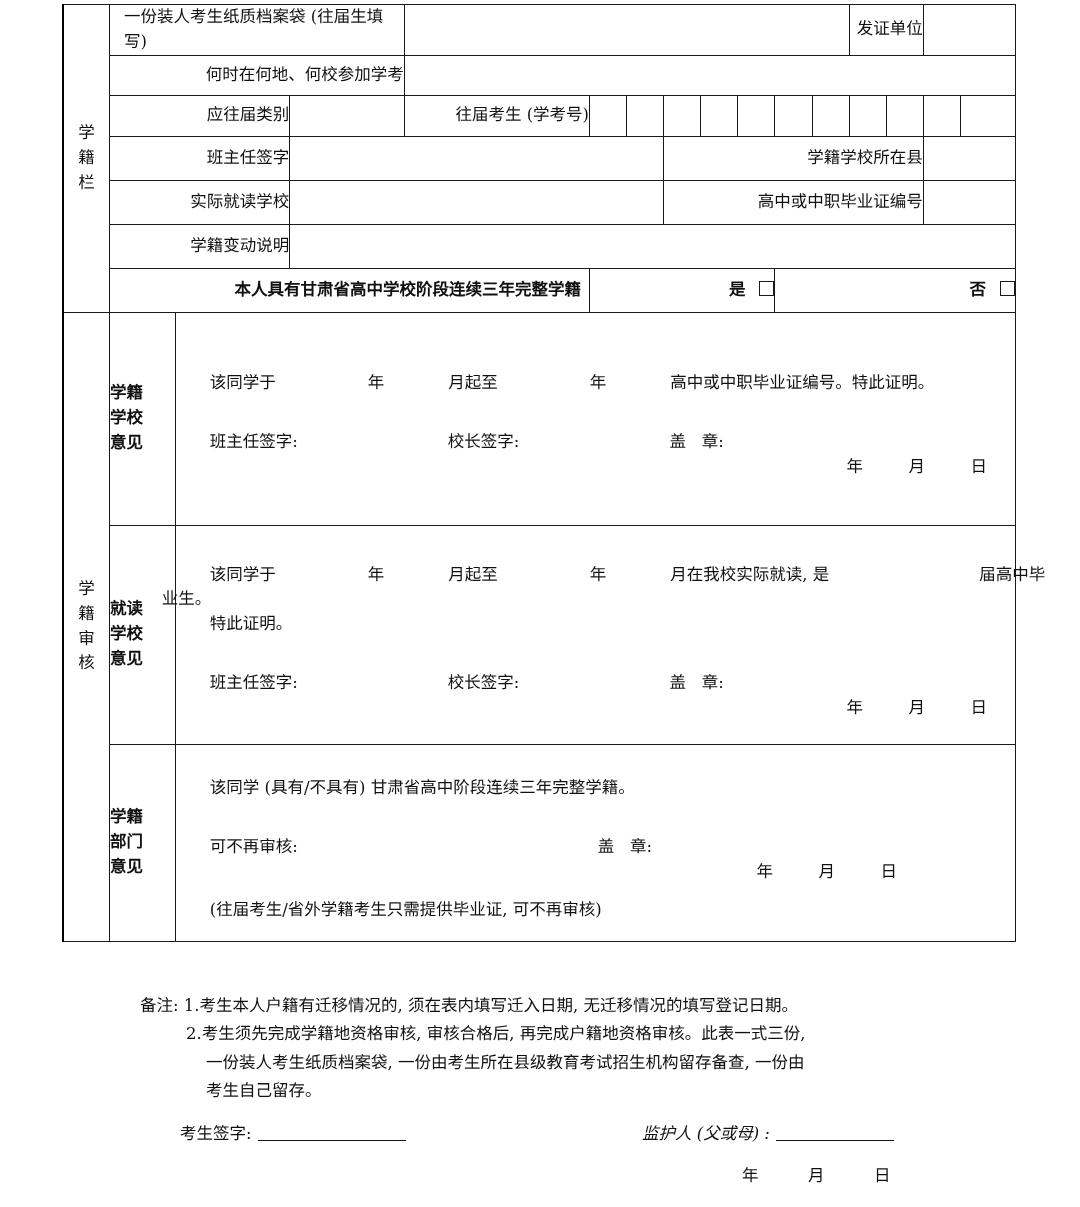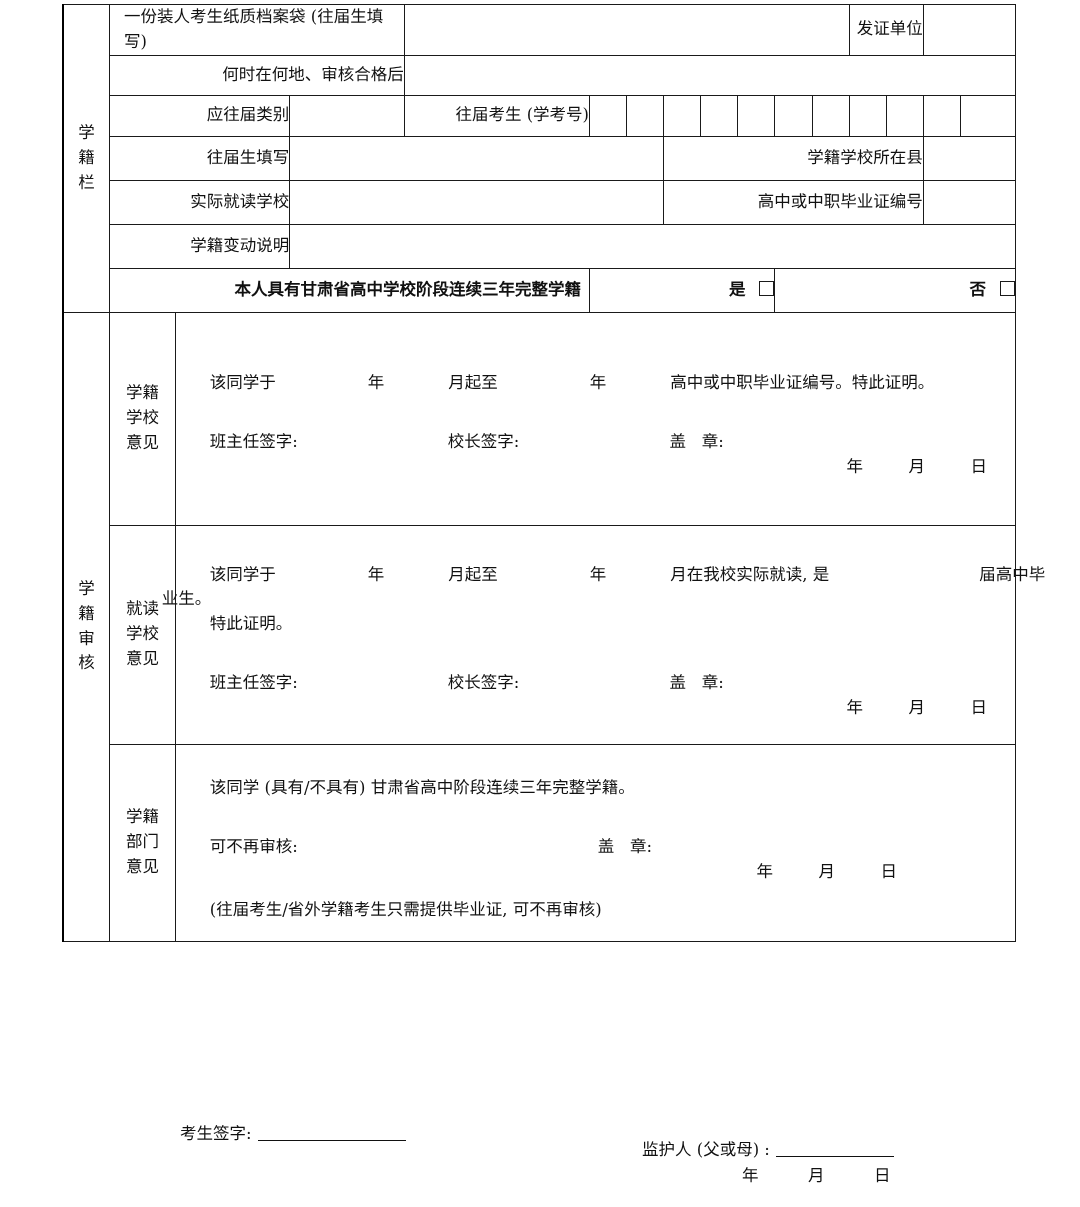--- a/index.html
+++ b/index.html
@@ -49,24 +49,24 @@
     font-size:17px;
     line-height:1.95;
     letter-spacing:0;
     padding:4px 0;
   }
   .vlabel span{display:block;}
 
   
   .oplabel{
     width:62px;
-    text-align:center;
     font-size:16.5px;
     line-height:2.15;
     padding:4px 2px;
+    font-weight:bold;
   }
   .oplabel span{display:block;white-space:nowrap;}
 
   .rowh{height:40px;}
   .rowh2{height:44px;}
 
   .boldrow{
     font-weight:bold;
     font-size:17px;
     padding-left:12px;
@@ -122,21 +122,21 @@
   .n3{padding-left:206px;}
 
   .signblock{
     position:absolute;
     left:0;top:1120px;
     width:1080px;
     font-size:16.5px;
   }
   .sign-row{position:relative;height:34px;}
   .sig-a{position:absolute;left:180px;top:0;}
-  .sig-b{position:absolute;left:642px;top:16px;}
+  .sig-b{position:absolute;left:642px;top:0;font-style:italic;}
   .ul-long{
     display:inline-block;
     width:148px;
     border-bottom:1.4px solid #111;
     height:17px;
     margin-left:6px;
     vertical-align:-2px;
   }
   .ul-short{
     display:inline-block;
@@ -186,21 +186,21 @@
         <span>籍</span>
         <span>栏</span>
       </td>
       <td class="lft" colspan="3" style="padding-left:14px">一份装人考生纸质档案袋 (往届生填写)</td>
       <td colspan="8"></td>
       <td colspan="2" class="ctr">发证单位</td>
       <td colspan="2"></td>
     </tr>
 
     <tr class="rowh">
-      <td class="ctr" colspan="3">何时在何地、审核合格后</td>
+      <td class="ctr" colspan="3">何时在何地、何校参加学考</td>
       <td colspan="12"></td>
     </tr>
 
     <tr class="rowh">
       <td class="ctr" colspan="2">应往届类别</td>
       <td colspan="1"></td>
       <td class="ctr" colspan="1">往届考生 (学考号)</td>
       <td class="gridcell"></td>
       <td class="gridcell"></td>
       <td class="gridcell"></td>
@@ -208,21 +208,21 @@
       <td class="gridcell"></td>
       <td class="gridcell"></td>
       <td class="gridcell"></td>
       <td class="gridcell"></td>
       <td class="gridcell"></td>
       <td class="gridcell"></td>
       <td class="gridcell"></td>
     </tr>
 
     <tr class="rowh2">
-      <td class="ctr" colspan="2">往届生填写</td>
+      <td class="ctr" colspan="2">班主任签字</td>
       <td colspan="4"></td>
       <td class="ctr" colspan="7">学籍学校所在县</td>
       <td colspan="2"></td>
     </tr>
 
     <tr class="rowh2">
       <td class="ctr" colspan="2">实际就读学校</td>
       <td colspan="4"></td>
       <td class="ctr" colspan="7">高中或中职毕业证编号</td>
       <td colspan="2"></td>
@@ -293,20 +293,26 @@
         <div class="spacer-v2"></div>
         <div class="op-line"><span class="indent"></span><span>可不再审核:</span><span class="gap-xxl"></span><span class="gap-xxl"></span><span>盖   章:</span></div>
         <div class="date-line" style="padding-right:118px"><span class="d">年</span><span class="d">月</span><span>日</span></div>
         <div class="spacer-v3"></div>
         <div class="op-line"><span class="indent"></span><span>(往届考生/省外学籍考生只需提供毕业证, 可不再审核)</span></div>
       </td>
     </tr>
   </tbody>
     </table>
 
+  <div class="notes">
+    <div class="nline n1"><span>备注:</span> <span>1.</span><span>考生本人户籍有迁移情况的, 须在表内填写迁入日期, 无迁移情况的填写登记日期。</span></div>
+    <div class="nline n2"><span>2.</span><span>考生须先完成学籍地资格审核, 审核合格后, 再完成户籍地资格审核。此表一式三份,</span></div>
+    <div class="nline n3">一份装人考生纸质档案袋, 一份由考生所在县级教育考试招生机构留存备查, 一份由</div>
+    <div class="nline n3">考生自己留存。</div>
+  </div>
 
   <div class="signblock">
     <div class="sign-row">
       <span class="sig-a"><span>考生签字:</span><span class="ul-long"></span></span>
       <span class="sig-b"><span>监护人 (父或母) :</span><span class="ul-short"></span></span>
     </div>
     <div class="sign-date"><span class="d">年</span><span class="d">月</span><span>日</span></div>
   </div>
 
 </div>

